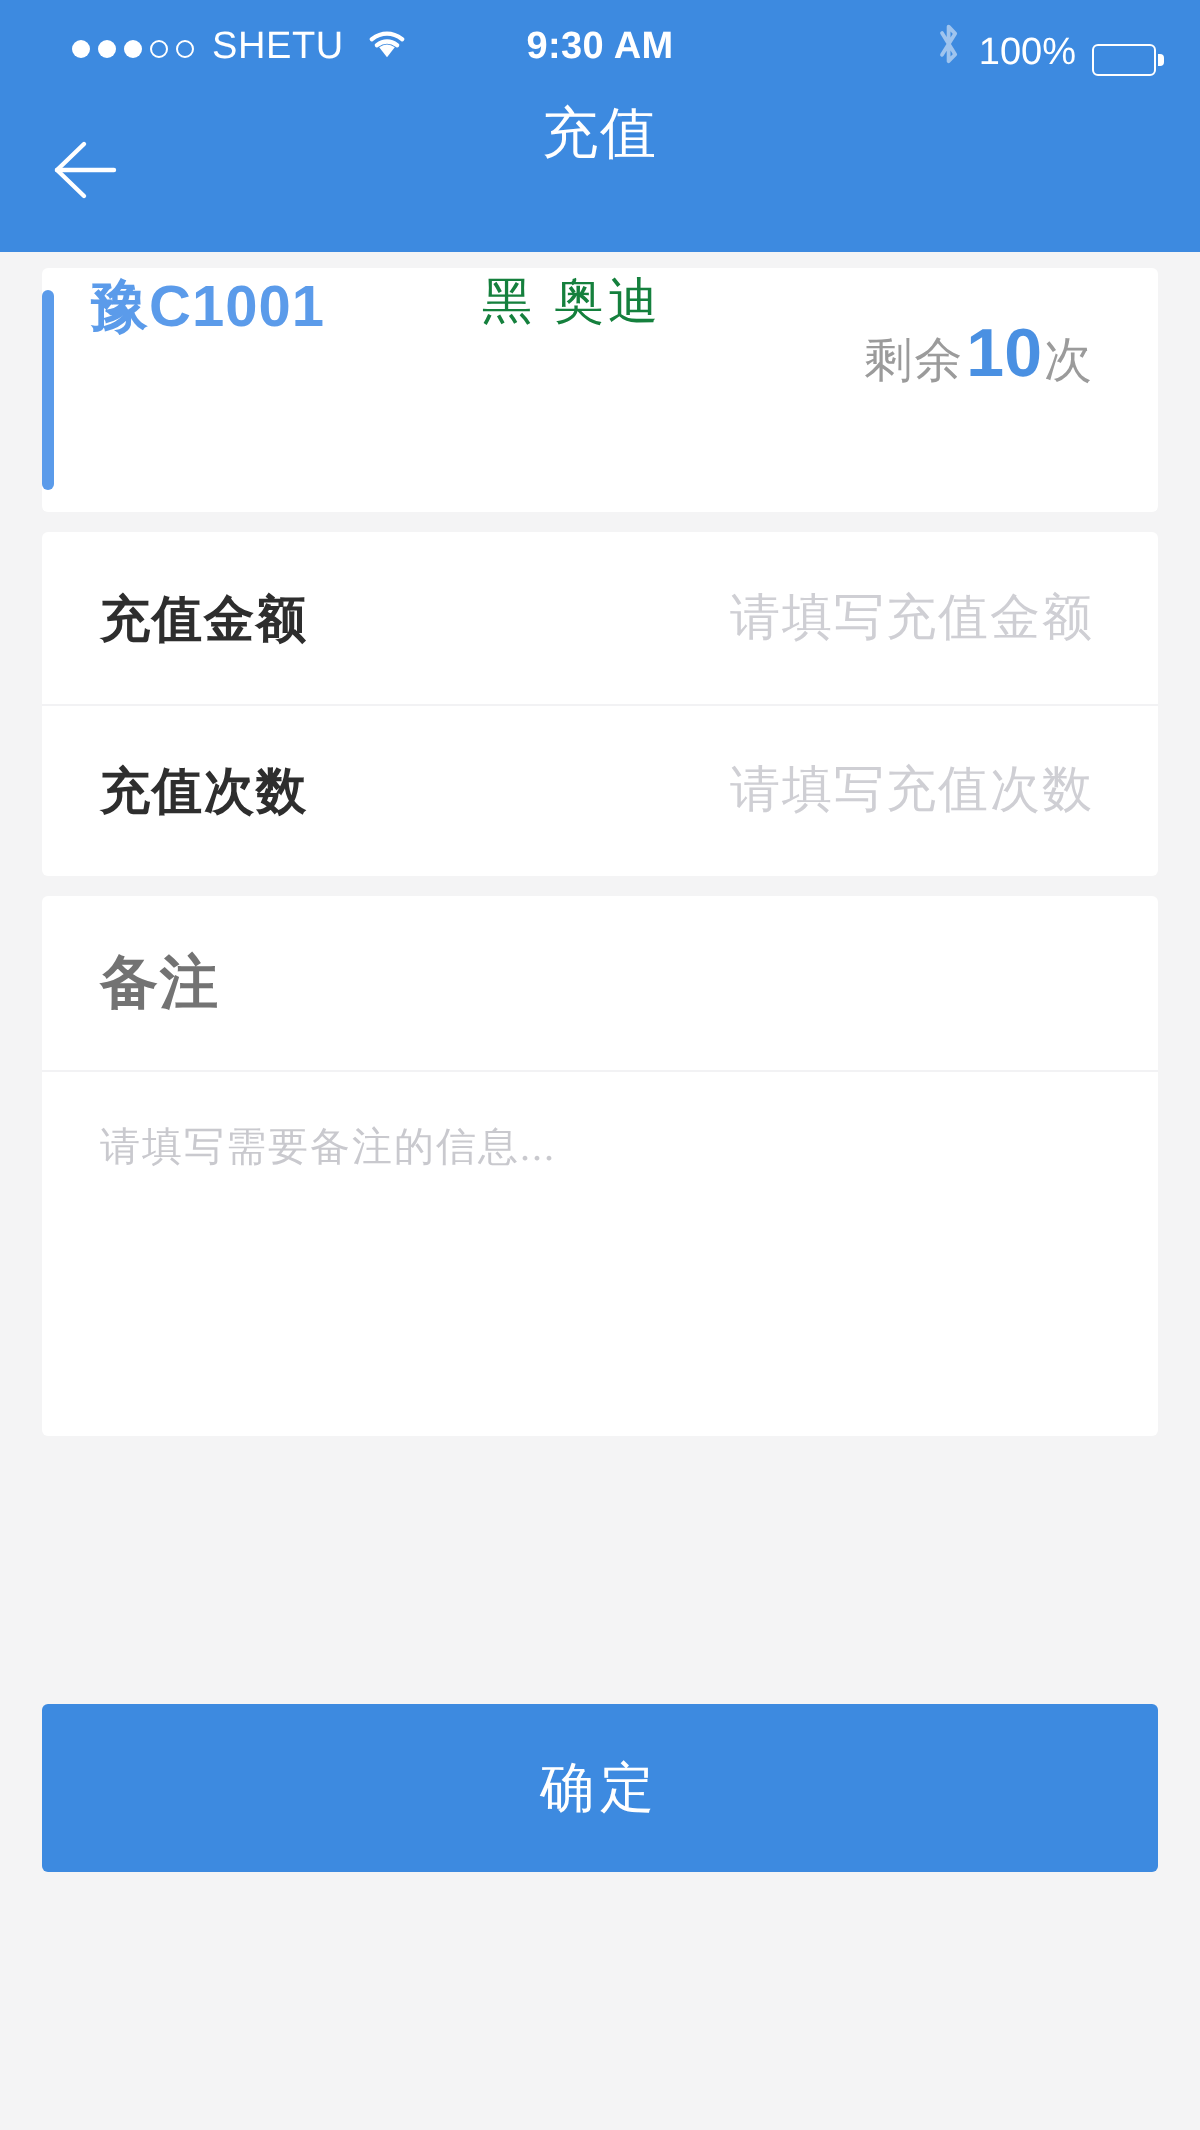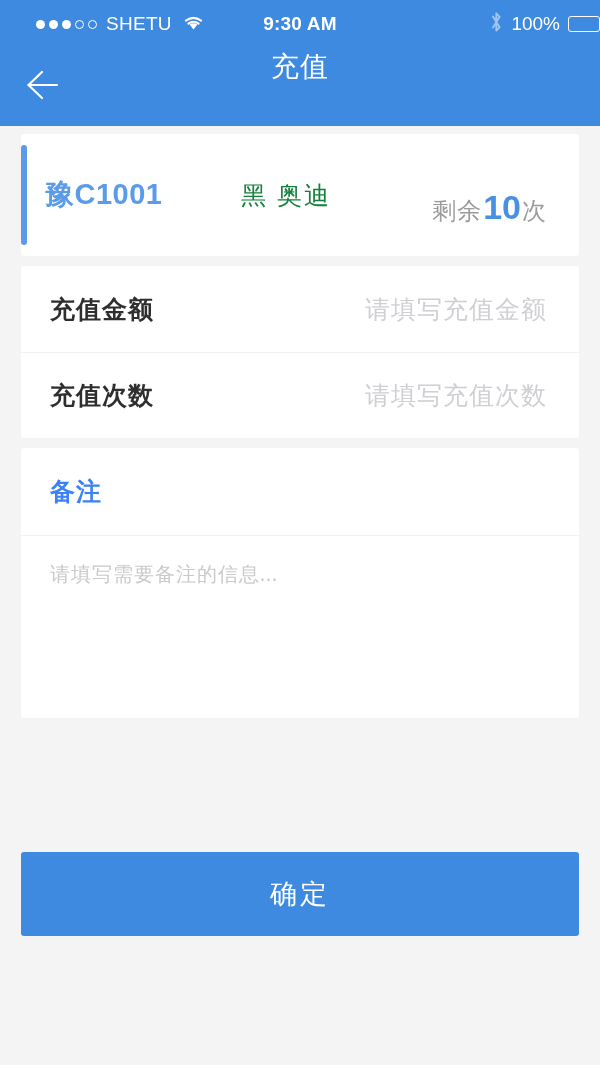--- a/index.html
+++ b/index.html
@@ -59,23 +59,24 @@
     flex: 1;
     text-align: center;
     font-size: 19px;
     font-weight: bold;
     letter-spacing: 0.2px;
   }
 
   .status-right {
     width: 230px;
     display: flex;
-    align-items: center;
+    align-items: flex-end;
     justify-content: flex-end;
     gap: 8px;
+    padding-right: 22px;
   }
   .bt-icon { display: block; }
   .battery-pct { font-size: 19px; }
   .battery {
     position: relative;
     width: 32px; height: 16px;
     border: 1.6px solid #ffffff;
     border-radius: 3px;
     padding: 1.6px;
   }
@@ -134,21 +135,20 @@
     margin: 0 21px;
     border-radius: 3px;
   }
 
   
   .vehicle-card {
     position: relative;
     height: 122px;
     margin-top: 8px;
     display: flex;
-    align-items: center;
     overflow: hidden;
   }
   .accent-bar {
     position: absolute;
     left: 0; top: 11px;
     width: 6px;
     height: 100px;
     background: #5b9bea;
     border-radius: 3px;
   }
@@ -217,22 +217,22 @@
     overflow: hidden;
   }
   .remark-head {
     height: 88px;
     display: flex;
     align-items: center;
     padding-left: 29px;
     border-bottom: 1px solid #f2f2f4;
   }
   .remark-label {
-    color: #3b82f6;
-    font-size: 25px;
+    color: #737373;
+    font-size: 29px;
     font-weight: bold;
     letter-spacing: 1px;
   }
   .remark-body { padding: 24px 29px 0 29px; }
   .remark-input {
     width: 100%;
     height: 140px;
     border: none;
     outline: none;
     resize: none;

